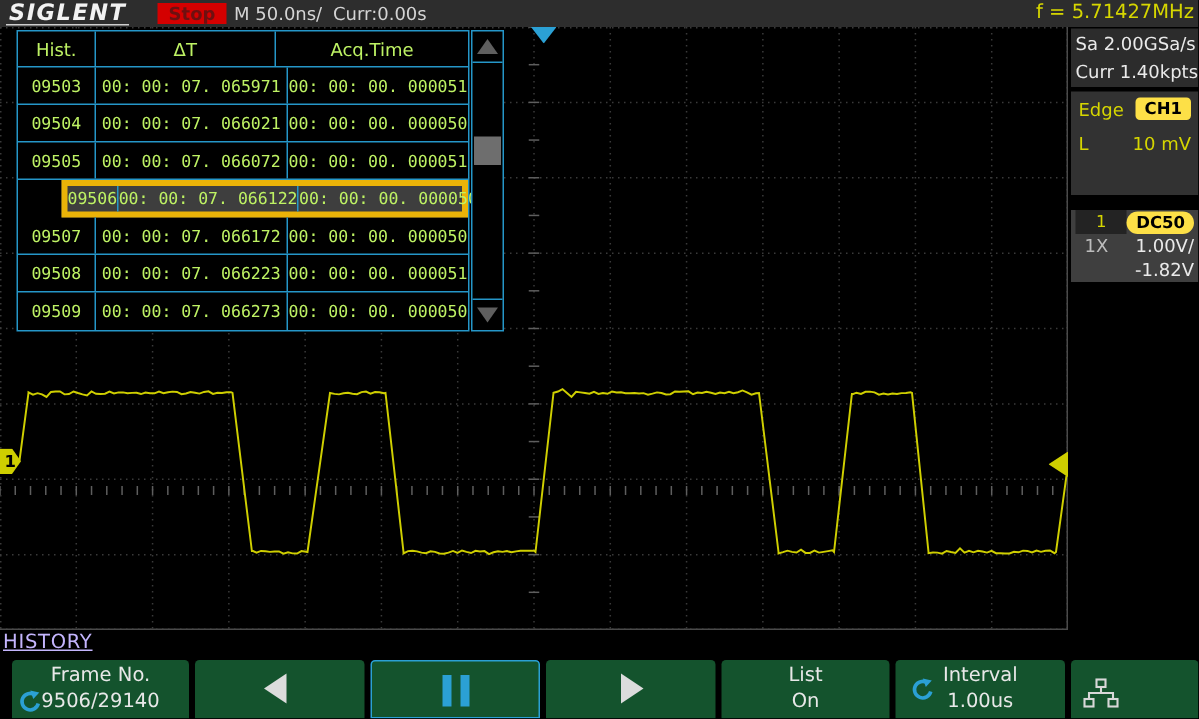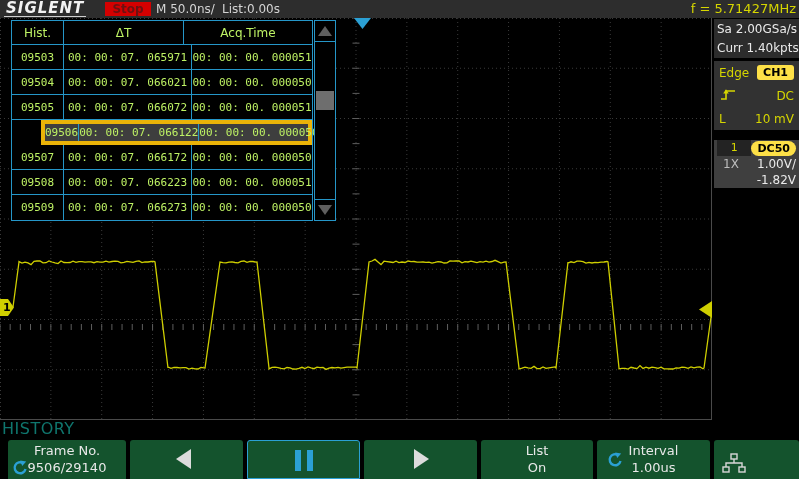--- a/index.html
+++ b/index.html
@@ -62,21 +62,21 @@
   .badge.pill{border-radius:8px;}
   .ch-panel{top:140px;height:48px;background:#3f3f3f;}
   .cp-row{display:flex;height:16px;align-items:center;justify-content:space-between;
     padding:0 3px;font-size:11px;}
   .ch-num-box{width:40px;height:16px;background:#232323;color:#d6d600;
     text-align:center;line-height:16px;font-size:11px;}
   .cp-val{color:#eaeaea;font-size:12px;}
   .cp-probe{color:#bdbdbd;font-size:12px;padding-left:6px;}
   
   .history-label{position:absolute;left:2px;top:420px;height:18px;line-height:18px;
-    font-size:16px;color:#0f766e;letter-spacing:.5px;}
+    font-size:13px;color:#c4b5fd;letter-spacing:.5px;text-decoration:underline;}
   .menubar{position:absolute;left:0;top:440px;width:799px;height:39px;background:#000;}
   .mbtn{position:absolute;top:0;height:39px;background:#14532d;border-radius:3px 3px 0 0;
     box-sizing:border-box;color:#e8e8e8;font-size:13px;text-align:center;}
   .mbtn .l1{margin-top:3px;line-height:16px;}
   .mbtn .l2{line-height:17px;}
   .b1{left:8px;width:118px;} .b2{left:130px;width:113px;}
   .b3{left:247px;width:113px;border:1px solid #2ba0d4;}
   .b4{left:364px;width:113px;} .b5{left:481px;width:112px;}
   .b6{left:597px;width:113px;} .b7{left:714px;width:85px;}
   .tri-left{position:absolute;left:46px;top:9px;width:0;height:0;
@@ -92,21 +92,21 @@
 </style>
 </head>
 <body>
 
 <div id="screen">
 
   <div class="topbar">
     <span class="brand">SIGLENT</span>
     <span class="stop-badge">Stop</span>
     <span class="tb-text tb-timebase">M 50.0ns/</span>
-    <span class="tb-text tb-delay">List:0.00s</span>
+    <span class="tb-text tb-delay">Curr:0.00s</span>
     <span class="tb-freq">f = 5.71427MHz</span>
   </div>
 
   <div class="gridwrap">
     <svg id="gsvg" width="712" height="402" viewBox="0 0 712 402">
         <line x1="0.5" y1="0" x2="0.5" y2="402" stroke="#3a3a3a" stroke-width="1" stroke-dasharray="1,3"></line>
         <line x1="50.857142857142854" y1="0" x2="50.857142857142854" y2="402" stroke="#3a3a3a" stroke-width="1" stroke-dasharray="1,3"></line>
         <line x1="101.71428571428571" y1="0" x2="101.71428571428571" y2="402" stroke="#3a3a3a" stroke-width="1" stroke-dasharray="1,3"></line>
         <line x1="152.57142857142858" y1="0" x2="152.57142857142858" y2="402" stroke="#3a3a3a" stroke-width="1" stroke-dasharray="1,3"></line>
         <line x1="203.42857142857142" y1="0" x2="203.42857142857142" y2="402" stroke="#3a3a3a" stroke-width="1" stroke-dasharray="1,3"></line>
@@ -284,29 +284,20 @@
     <div>Sa 2.00GSa/s</div>
     <div>Curr 1.40kpts</div>
   </div>
 
   <div class="panel trig-panel">
     <div class="tp-row">
       <span>Edge</span>
       <span class="badge">CH1</span>
     </div>
     <div class="tp-row">
-      <span>
-        <svg width="18" height="14" viewBox="0 0 18 14">
-          <path d="M2 12 H7 V4 H16" fill="none" stroke="#d6d600" stroke-width="1.6"></path>
-          <polygon points="4.2,6.5 9.8,6.5 7,2.2" fill="#d6d600"></polygon>
-        </svg>
-      </span>
-      <span>DC</span>
-    </div>
-    <div class="tp-row">
       <span>L</span>
       <span>10 mV</span>
     </div>
   </div>
 
   <div class="panel ch-panel">
     <div class="cp-row">
       <span class="ch-num-box">1</span>
       <span class="badge pill">DC50</span>
     </div>

